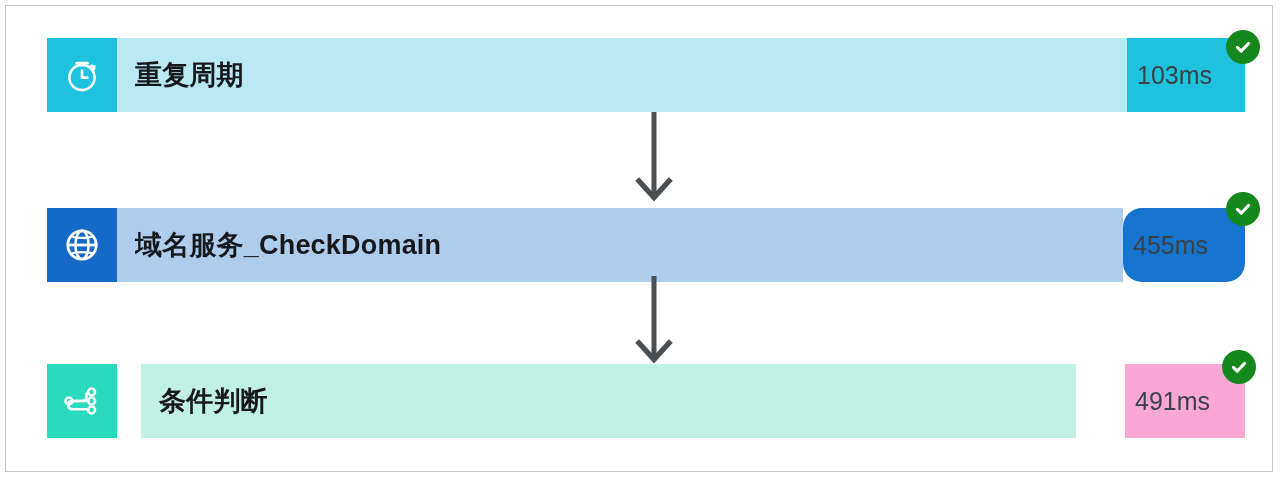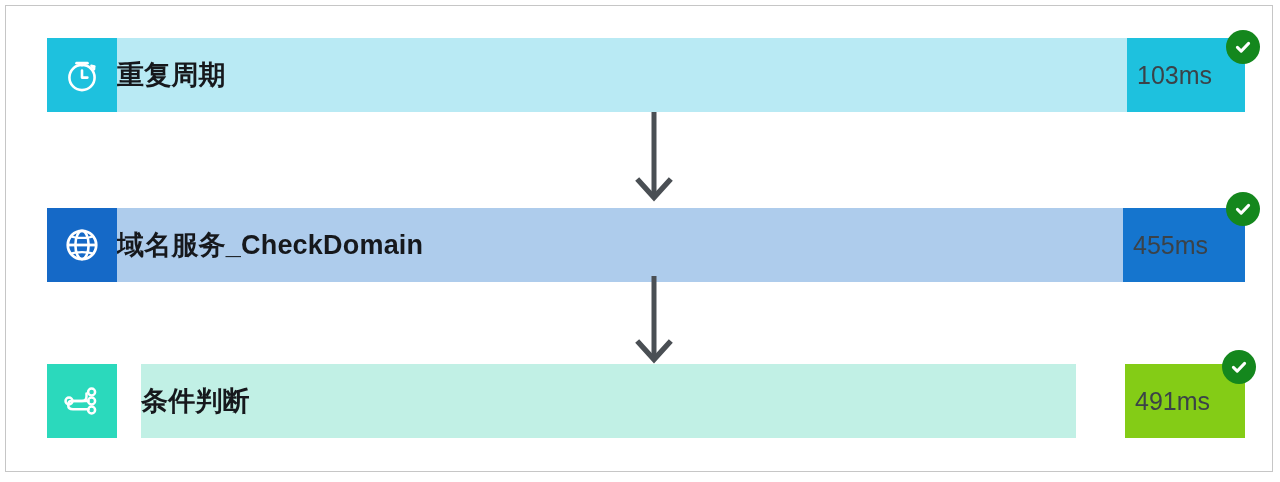--- a/index.html
+++ b/index.html
@@ -51,20 +51,21 @@
     align-items: center;
     justify-content: center;
   }
   .step-icon svg {
     display: block;
   }
   .step-body {
     flex: 1 1 auto;
     display: flex;
     align-items: center;
+    padding-left: 18px;
     min-width: 0;
   }
   .step-title {
     font-size: 27px;
     font-weight: 700;
     color: #16181c;
     letter-spacing: 0.2px;
     white-space: nowrap;
     overflow: hidden;
     text-overflow: ellipsis;
@@ -85,27 +86,27 @@
   
   .step.cyan { top: 38px; width: 1198px; }
   .step.cyan .step-icon { background: #1ec1de; }
   .step.cyan .step-body { background: #b9eaf4; }
   .step.cyan .step-duration { background: #1ec1de; width: 94px; }
 
   
   .step.blue { top: 208px; width: 1198px; }
   .step.blue .step-icon { background: #1569c7; }
   .step.blue .step-body { background: #aeccec; }
-  .step.blue .step-duration { background: #1575ce; width: 98px; }
+  .step.blue .step-duration { background: #1575ce; width: 98px; border-radius: 19px; }
 
   
   .step.teal { top: 364px; width: 1198px; gap: 24px; }
   .step.teal .step-icon { background: #2bd9bc; }
   .step.teal .step-body { background: #c1f0e5; }
-  .step.teal .step-duration { background: #84cc16; width: 96px; margin-left: 25px; }
+  .step.teal .step-duration { background: #f9a8d4; width: 96px; margin-left: 25px; }
 
   
   .badge-ok {
     position: absolute;
     width: 34px;
     height: 34px;
     border-radius: 50%;
     background: #14871d;
     display: flex;
     align-items: center;

